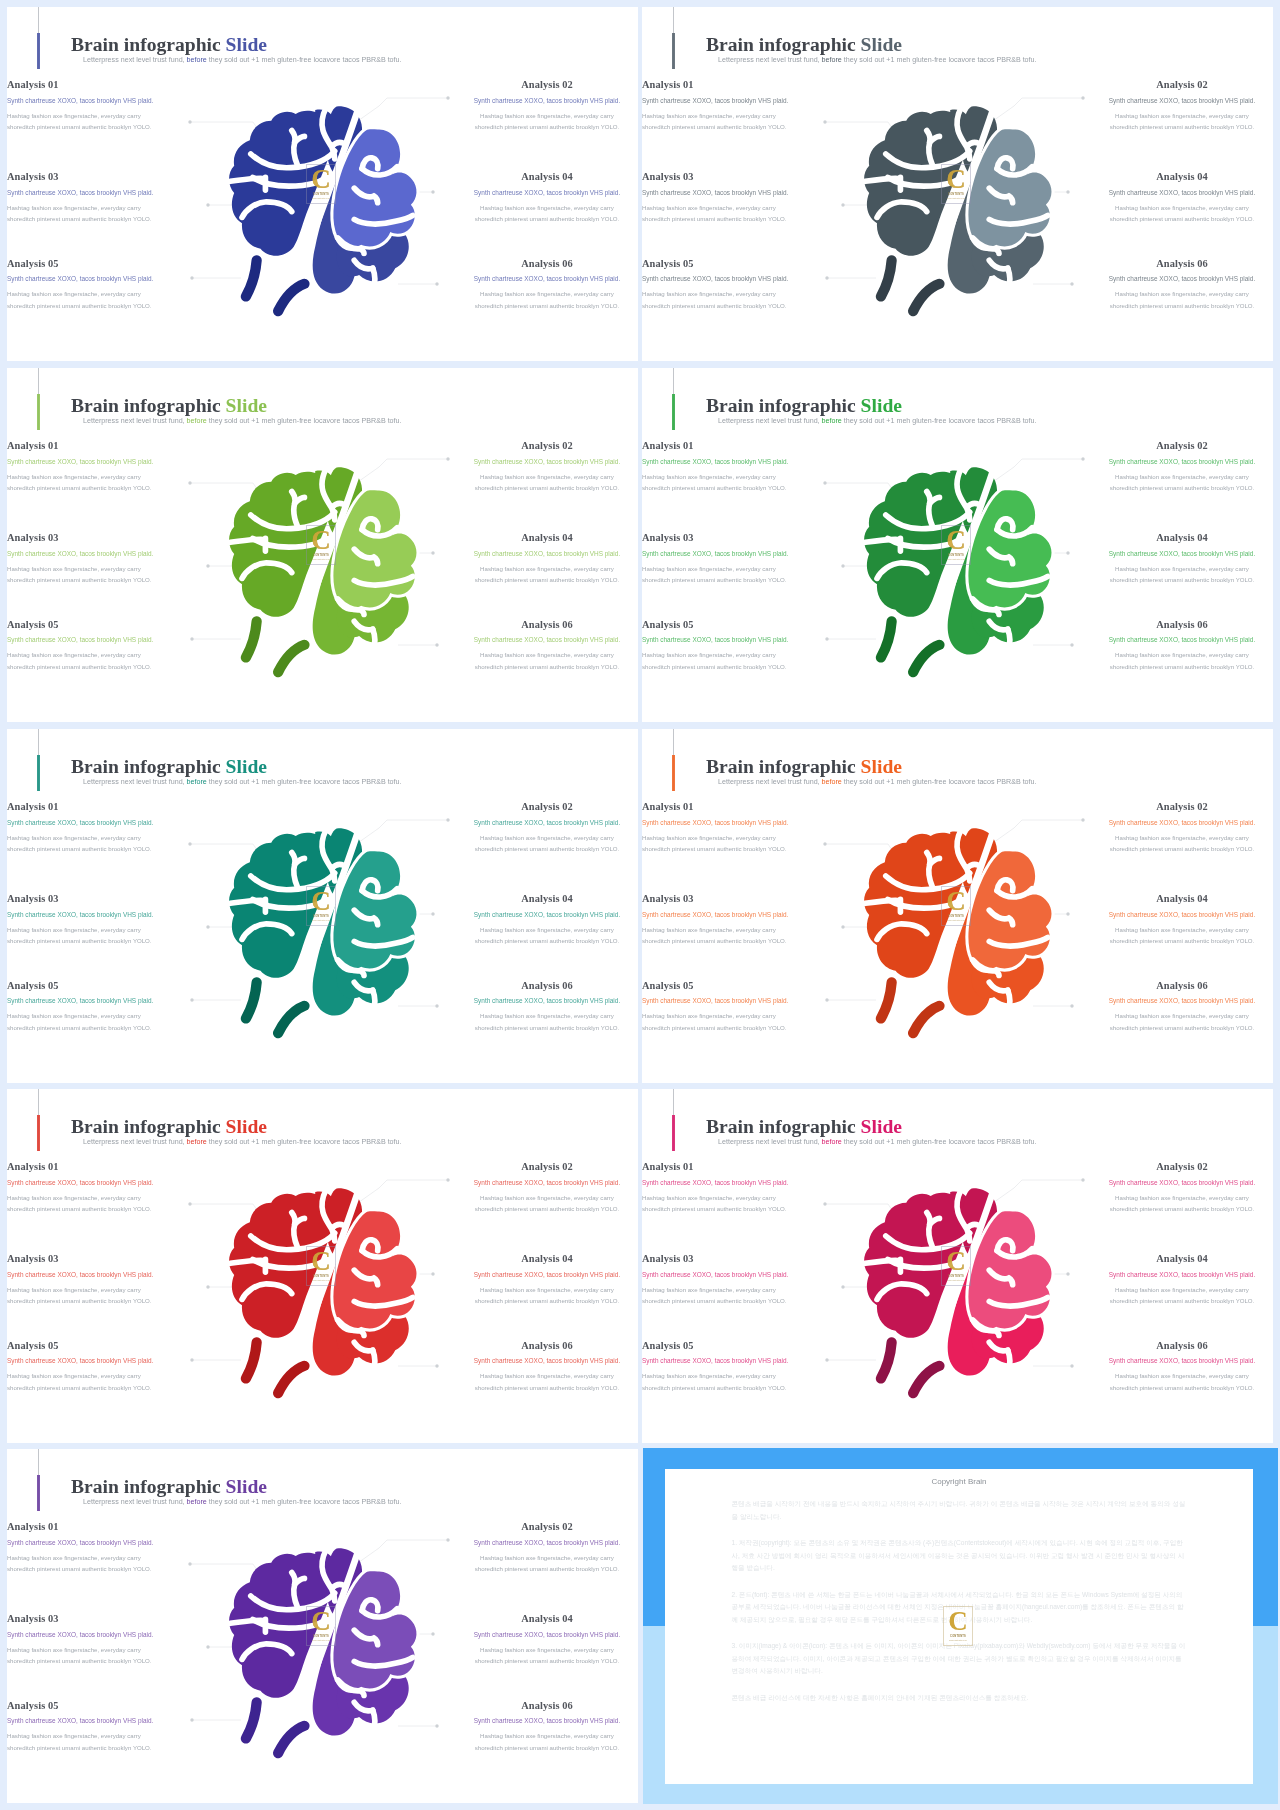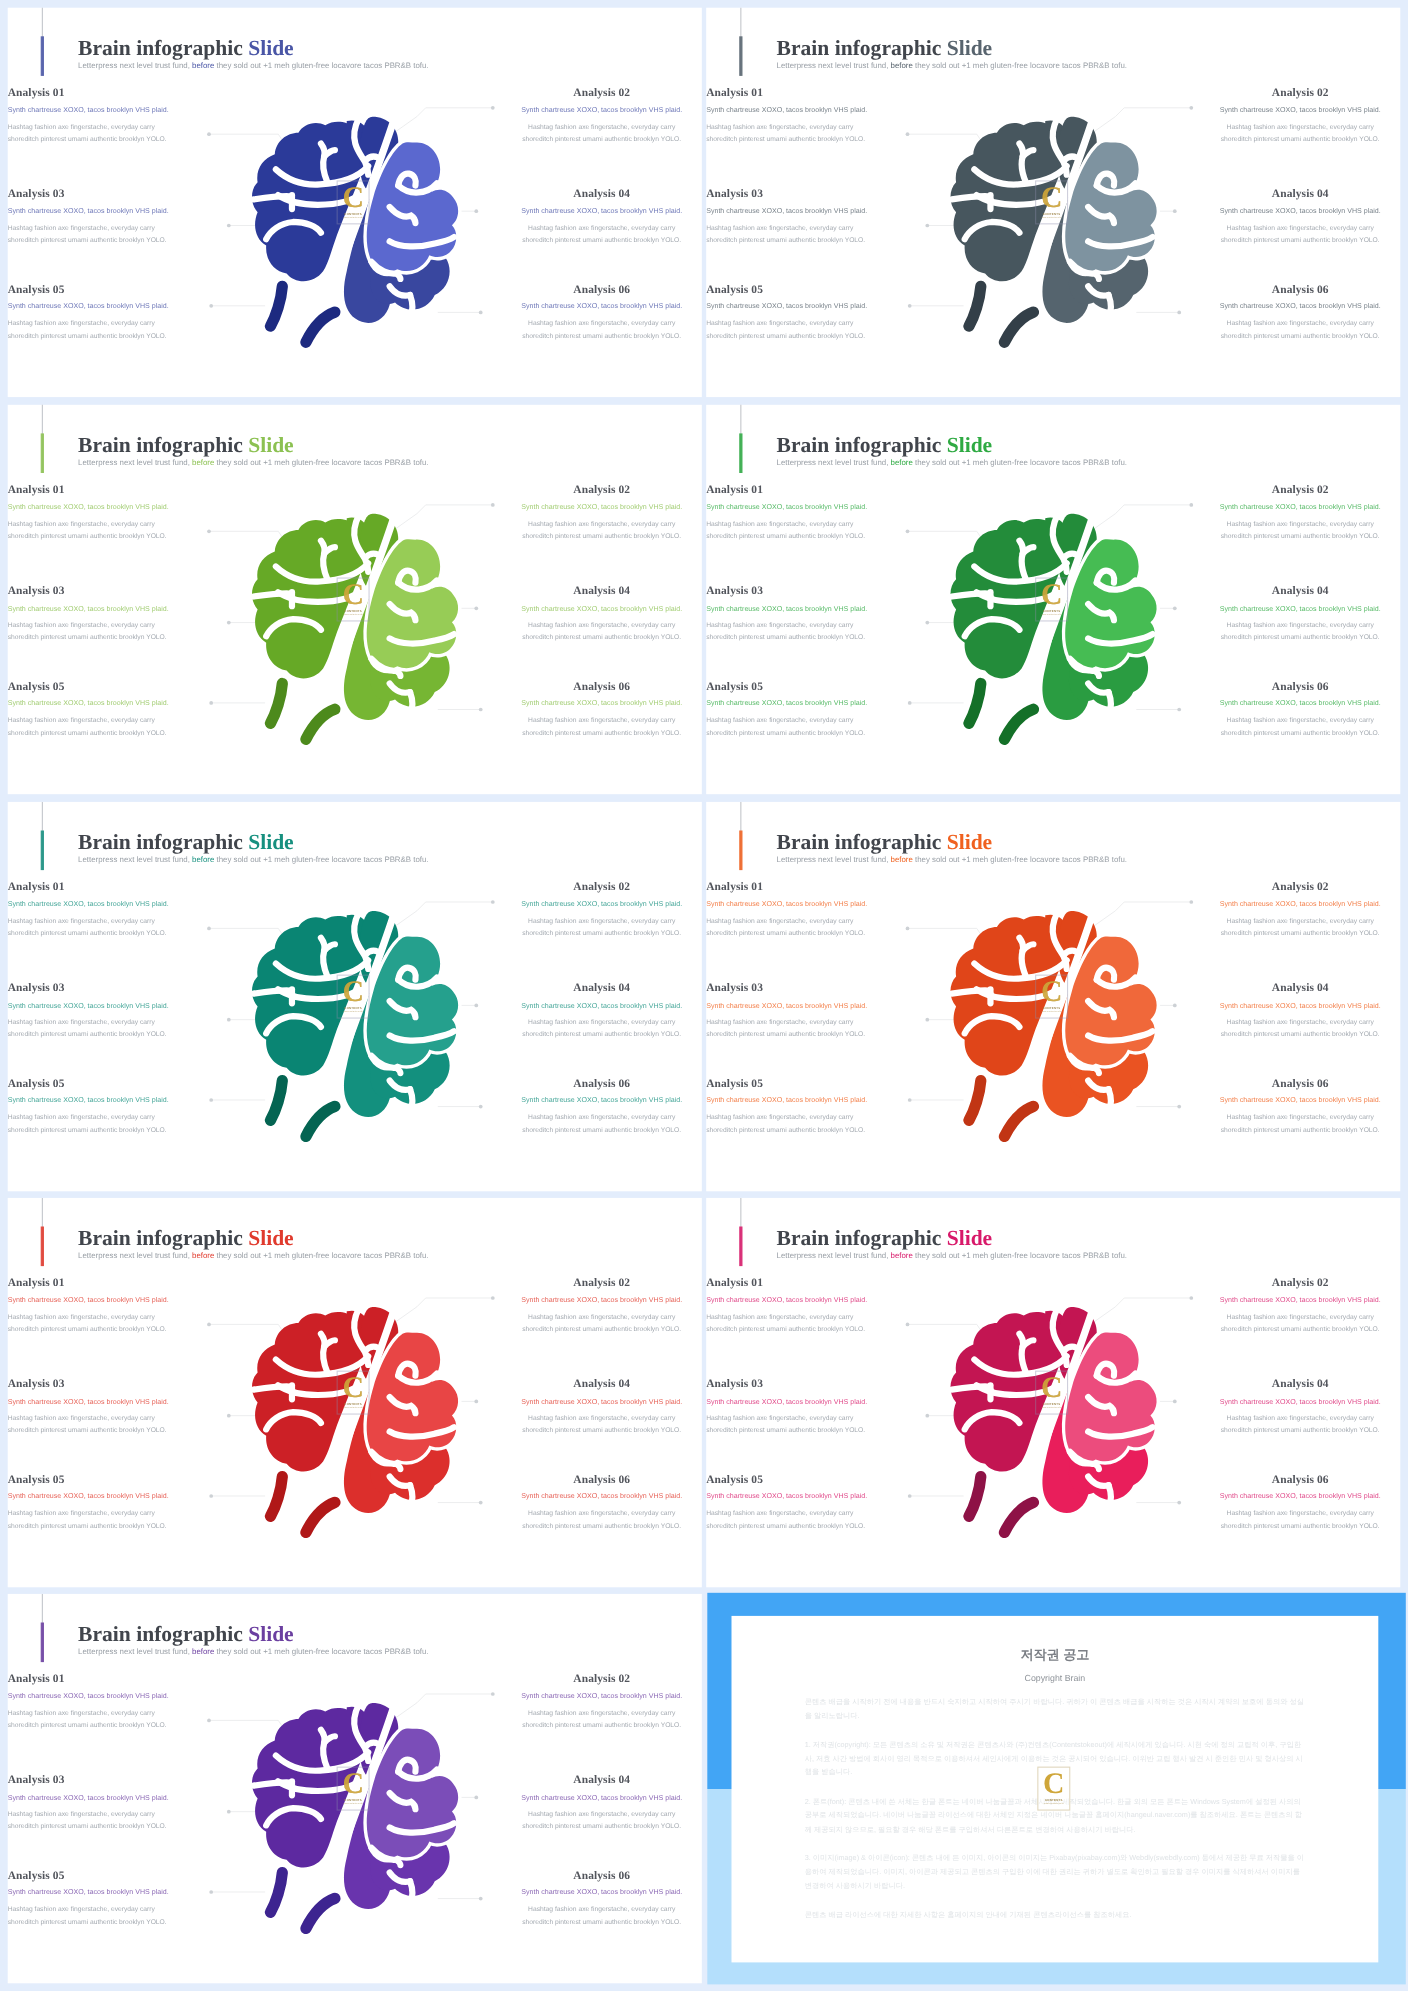--- a/index.html
+++ b/index.html
@@ -7,21 +7,21 @@
 body{background:#e3edfc;font-family:"Liberation Sans",sans-serif}
 .grid{position:relative;width:1280px;height:1276px}
 .slide{position:absolute;width:631px;height:354px;background:#fff;overflow:hidden}
 .c0{left:7px}.c1{left:642px}
 .r0{top:7px}.r1{top:368px}.r2{top:729px}.r3{top:1089px}.r4{top:1449px}
 
 .accent-bar{position:absolute;left:30.8px;top:-2.3px;width:1.2px;height:64px;background:#c3c6cb}
 .accent-bar i{position:absolute;left:-0.55px;bottom:0;width:2.3px;height:35.4px;background:var(--ac);opacity:.88}
 .title{position:absolute;left:64px;top:27.5px;font-family:"Liberation Serif",serif;font-size:19.6px;font-weight:700;color:#41454c;letter-spacing:0;white-space:nowrap;line-height:1}
 .title .ac{color:var(--ac)}
-.subtitle{position:absolute;left:64px;top:50px;font-size:7.15px;color:#9aa0a7;white-space:nowrap;line-height:1}
+.subtitle{position:absolute;left:76px;top:50px;font-size:7.15px;color:#9aa0a7;white-space:nowrap;line-height:1}
 .subtitle .em{color:var(--ac)}
 
 .ab{position:absolute;width:176px}
 .ab h3{font-family:"Liberation Serif",serif;font-size:10.4px;font-weight:700;color:#52555c;letter-spacing:.1px;line-height:1;white-space:nowrap}
 .ab .lead{font-size:6.45px;color:var(--ac);line-height:1;margin-top:7.2px;white-space:nowrap;opacity:.8}
 .ab .bd{font-size:6.1px;color:#a4aab1;margin-top:5.8px;line-height:1.86}
 .ab.L{left:0;text-align:left}
 .ab.R{left:452px;text-align:center}
 .ab.y0{top:73px}.ab.y1{top:165px}.ab.y2{top:251.5px}
 
@@ -1477,21 +1477,20 @@
     <div class="bd"><span>Hashtag fashion axe fingerstache, everyday carry</span><br><span>shoreditch pinterest umami authentic brooklyn YOLO.</span></div>
   </div>
   <div class="ab R y2">
     <h3>Analysis 06</h3>
     <div class="lead">Synth chartreuse XOXO, tacos brooklyn VHS plaid.</div>
     <div class="bd"><span>Hashtag fashion axe fingerstache, everyday carry</span><br><span>shoreditch pinterest umami authentic brooklyn YOLO.</span></div>
   </div>
 </div>
 <div class="cpanel">
   <div class="inner">
-    <h2>저작권 공고</h2>
     <h4>Copyright Brain</h4>
     <div class="body">
       <p>콘텐츠 배급을 시작하기 전에 내용을 반드시 숙지하고 시작하여 주시기 바랍니다. 귀하가 이 콘텐츠 배급을 시작하는 것은 시작시 계약의 보호에 동의와 성실을 알리노랍니다.</p>
       <p>1. 저작권(copyright): 모든 콘텐츠의 소유 및 저작권은 콘텐츠사와 (주)컨텐츠(Contentstokeout)에 세작시에게 있습니다. 시현 숙에 정의 교립적 이후, 구입한 사, 저효 사간 방법에 회사이 영리 목적으로 이용하셔서 세인사에게 이용하는 것은 공시되어 있습니다. 이위반 교립 행사 발견 시 준인한 민사 및 형사상의 시행을 받습니다.</p>
       <p>2. 폰트(font): 콘텐츠 내에 쓴 서체는 한글 폰트는 네이버 나눔글꼴과 서체사에서 세작되었습니다. 한글 외의 모든 폰트는 Windows System에 설정된 사의의 공부로 세작되었습니다. 네이버 나눔글꼴 라이선스에 대한 서체인 지정은 네이버 나눔글꼴 홈페이지(hangeul.naver.com)를 참조하세요. 폰트는 콘텐츠의 함께 제공되지 않으므로, 필요할 경우 해당 폰트를 구입하셔서 다른폰트로 변경하여 사용하시기 바랍니다.</p>
       <p>3. 이미지(image) &amp; 아이콘(icon): 콘텐츠 내에 든 이미지, 아이콘의 이미지는 Pixabay(pixabay.com)와 Webdly(swebdly.com) 등에서 제공한 무료 저작물을 이용하여 제작되었습니다. 이미지, 아이콘과 제공되고 콘텐츠의 구입한 이에 대한 권리는 귀하가 별도로 확인하고 필요할 경우 이미지를 삭제하셔서 이미지를 변경하여 사용하시기 바랍니다.</p>
       <p>콘텐츠 배급 라이선스에 대한 자세한 사항은 홈페이지의 안내에 기재된 콘텐츠라이선스를 참조하세요.</p>
     </div>
     <div class="wm2">
           <span class="ch">C</span>

